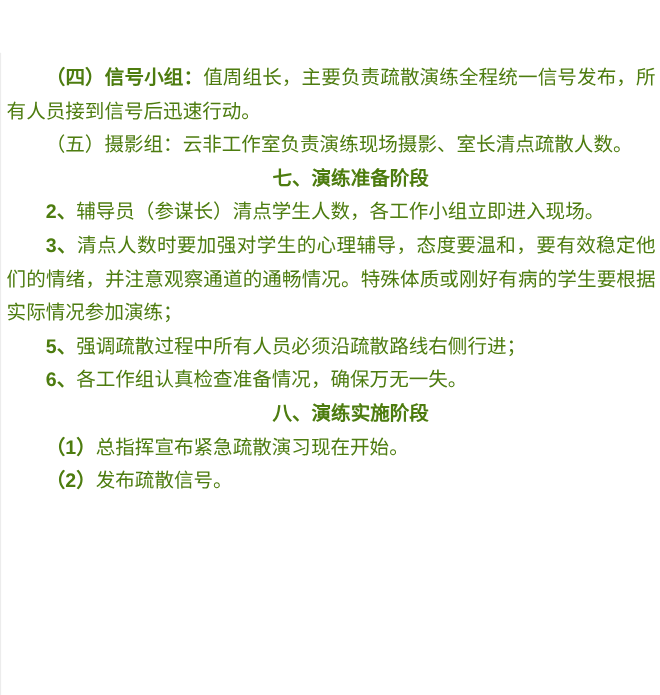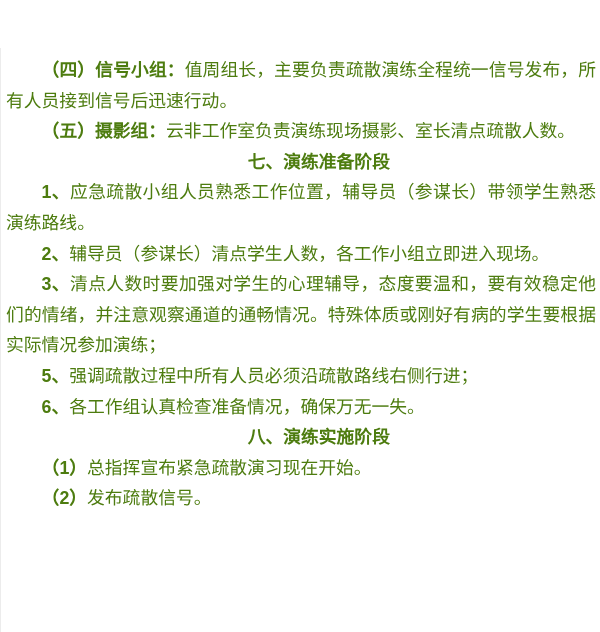--- a/index.html
+++ b/index.html
@@ -36,23 +36,22 @@
   }
   .lead {
     font-weight: bold;
   }
 </style>
 </head>
 <body>
 
 <div class="page" id="doc-root" style="color: #4d7c0f; background: rgb(255, 255, 255); border-left-color: rgb(236, 236, 236); margin-top: 48px;">
     <p class="para"><strong class="lead" style="font-weight: bold;">（四）信号小组：</strong><span class="body-text">值周组长，主要负责疏散演练全程统一信号发布，所有人员接到信号后迅速行动。</span></p>
-    <p class="para"><strong class="lead" style="font-weight: bold;">（五）摄影组：</strong><span class="body-text">云非工作室负责演练现场摄影、室长清点疏散人数。</span></p>
+    <p class="para"><strong class="lead" style="font-weight: normal;">（五）摄影组：</strong><span class="body-text">云非工作室负责演练现场摄影、室长清点疏散人数。</span></p>
     <p class="heading">七、演练准备阶段</p>
-    <p class="para"><strong class="lead" style="font-weight: bold;">1、</strong><span class="body-text">应急疏散小组人员熟悉工作位置，辅导员（参谋长）带领学生熟悉演练路线。</span></p>
     <p class="para"><strong class="lead" style="font-weight: bold;">2、</strong><span class="body-text">辅导员（参谋长）清点学生人数，各工作小组立即进入现场。</span></p>
     <p class="para"><strong class="lead" style="font-weight: bold;">3、</strong><span class="body-text">清点人数时要加强对学生的心理辅导，态度要温和，要有效稳定他们的情绪，并注意观察通道的通畅情况。特殊体质或刚好有病的学生要根据实际情况参加演练；</span></p>
     <p class="para"><strong class="lead" style="font-weight: bold;">5、</strong><span class="body-text">强调疏散过程中所有人员必须沿疏散路线右侧行进；</span></p>
     <p class="para"><strong class="lead" style="font-weight: bold;">6、</strong><span class="body-text">各工作组认真检查准备情况，确保万无一失。</span></p>
     <p class="heading">八、演练实施阶段</p>
     <p class="para"><strong class="lead" style="font-weight: bold;">（1）</strong><span class="body-text">总指挥宣布紧急疏散演习现在开始。</span></p>
     <p class="para"><strong class="lead" style="font-weight: bold;">（2）</strong><span class="body-text">发布疏散信号。</span></p>
   </div>
 
 </body></html>

